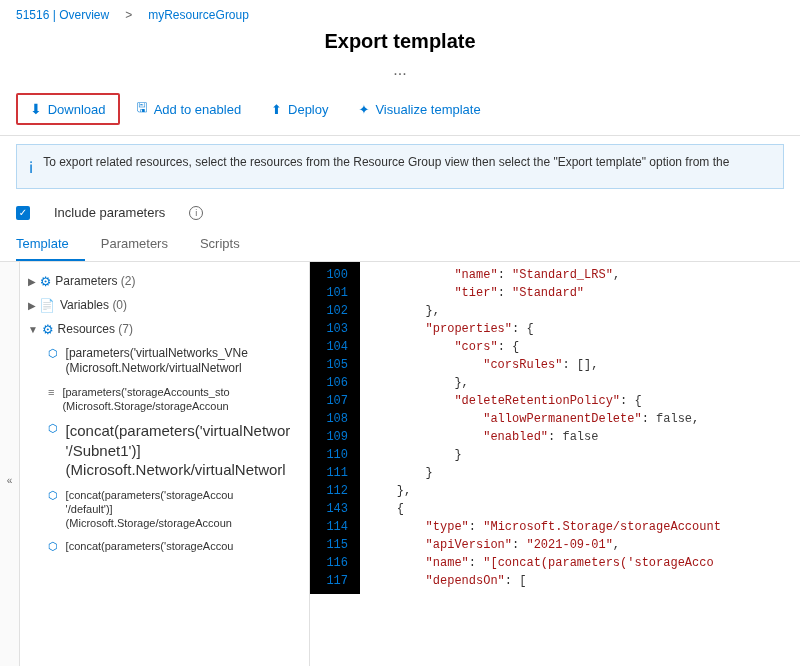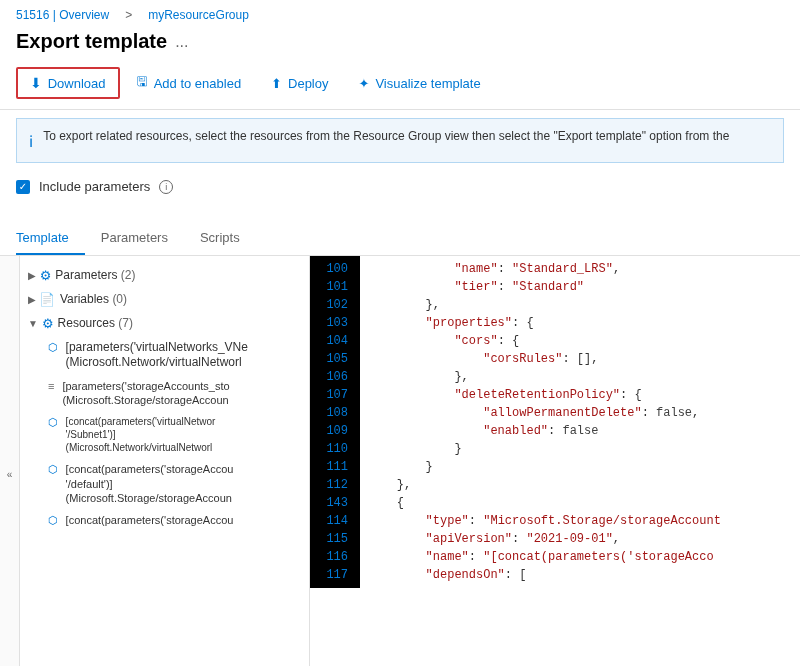--- a/index.html
+++ b/index.html
@@ -1,39 +1,39 @@
 <!DOCTYPE html>
 <html><head>
   <meta charset="utf-8">
   <style>
     * { box-sizing: border-box; margin: 0; padding: 0; }
     body { font-family: 'Segoe UI', Arial, sans-serif; font-size: 13px; background: #fff; color: #333; overflow: hidden; }
 
     .breadcrumb { display: flex; align-items: center; gap: 16px; padding: 8px 16px 4px; font-size: 12px; color: #0078d4; }
     .breadcrumb .sep { color: #666; }
 
-    .page-title { padding: 4px 16px 8px; display: flex; align-items: center; gap: 8px; }
+    .page-title { padding: 4px 16px 8px; display: flex; align-items: center; gap: 8px; flex-direction: column; }
     .page-title h1 { font-size: 20px; font-weight: 600; color: #000; }
     .page-title .ellipsis { color: #666; font-size: 16px; cursor: pointer; }
 
     .toolbar { display: flex; align-items: center; gap: 0; padding: 4px 16px 8px; border-bottom: 1px solid #e0e0e0; }
     .toolbar-btn { display: flex; align-items: center; gap: 6px; padding: 6px 12px; border: 2px solid #0078d4; background: #fff; cursor: pointer; font-size: 13px; color: #0078d4; border-radius: 2px; margin-right: 4px; }
     .toolbar-btn.highlighted { border: 2px solid #d13438; }
     .toolbar-btn-plain { display: flex; align-items: center; gap: 6px; padding: 6px 12px; border: 1px solid transparent; background: #fff; cursor: pointer; font-size: 13px; color: #0078d4; border-radius: 2px; margin-right: 4px; }
 
     .info-banner { margin: 8px 16px; padding: 10px 12px; background: #eff6fc; border: 1px solid #b3d7f2; display: flex; align-items: flex-start; gap: 10px; font-size: 12px; color: #333; }
     .info-icon { color: #0078d4; font-size: 16px; flex-shrink: 0; margin-top: 1px; }
 
-    .include-params { display: flex; align-items: center; gap: 9px; padding: 8px 16px; font-size: 13px; }
+    .include-params { display: flex; align-items: center; gap: 24px; padding: 8px 16px; font-size: 13px; }
     .checkbox-blue { width: 14px; height: 14px; background: #0078d4; display: inline-flex; align-items: center; justify-content: center; border-radius: 2px; flex-shrink: 0; }
     .checkbox-blue::after { content: '✓'; color: #fff; font-size: 10px; }
     .info-circle { width: 14px; height: 14px; border: 1px solid #666; border-radius: 50%; display: inline-flex; align-items: center; justify-content: center; font-size: 9px; color: #666; cursor: pointer; }
 
     .tabs { display: flex; border-bottom: 1px solid #e0e0e0; padding: 0 16px; }
-    .tab { padding: 8px 16px 8px 0; margin-right: 16px; cursor: pointer; font-size: 13px; color: #333; border-bottom: 2px solid transparent; margin-top: 20px; }
+    .tab { padding: 8px 16px 8px 0; margin-right: 16px; cursor: pointer; font-size: 13px; color: #333; border-bottom: 2px solid transparent; }
     .tab.active { color: #0078d4; border-bottom: 2px solid #0078d4; font-weight: 500; }
     .tab:not(.active) { color: #666; }
 
     .main-content { display: flex; height: calc(666px - 230px); }
 
     .left-panel { width: 290px; flex-shrink: 0; border-right: 1px solid #e0e0e0; overflow-y: auto; padding: 8px 0; font-size: 12px; }
     .tree-item { display: flex; align-items: flex-start; gap: 4px; padding: 3px 8px; cursor: pointer; line-height: 1.4; }
     .tree-chevron { color: #666; font-size: 10px; flex-shrink: 0; margin-top: 2px; }
     .tree-label { color: #333; font-size: 12px; }
     .tree-count { color: #666; }
@@ -140,21 +140,21 @@
 
     <div class="tree-sub-item" style="padding-left:28px; margin-top:2px;">
       <span style="color:#666; font-size:11px; margin-right:4px;">≡</span>
       <span class="tree-label" style="font-size:11px; line-height:1.3;">
         [parameters('storageAccounts_sto<br>(Microsoft.Storage/storageAccoun
       </span>
     </div>
 
     <div class="tree-sub-item" style="padding-left:28px; margin-top:2px;">
       <span style="color:#0078d4; font-size:11px; margin-right:4px;">⬡</span>
-      <span class="tree-label" style="font-size:10px; line-height:1.3;">
+      <span class="tree-label" style="font-size:15px; line-height:1.3;">
         [concat(parameters('virtualNetwor<br>'/Subnet1')]<br>(Microsoft.Network/virtualNetworl
       </span>
     </div>
 
     <div class="tree-sub-item" style="padding-left:28px; margin-top:2px;">
       <span style="color:#0078d4; font-size:11px; margin-right:4px;">⬡</span>
       <span class="tree-label" style="font-size:11px; line-height:1.3;">
         [concat(parameters('storageAccou<br>'/default')]<br>(Microsoft.Storage/storageAccoun
       </span>
     </div>

